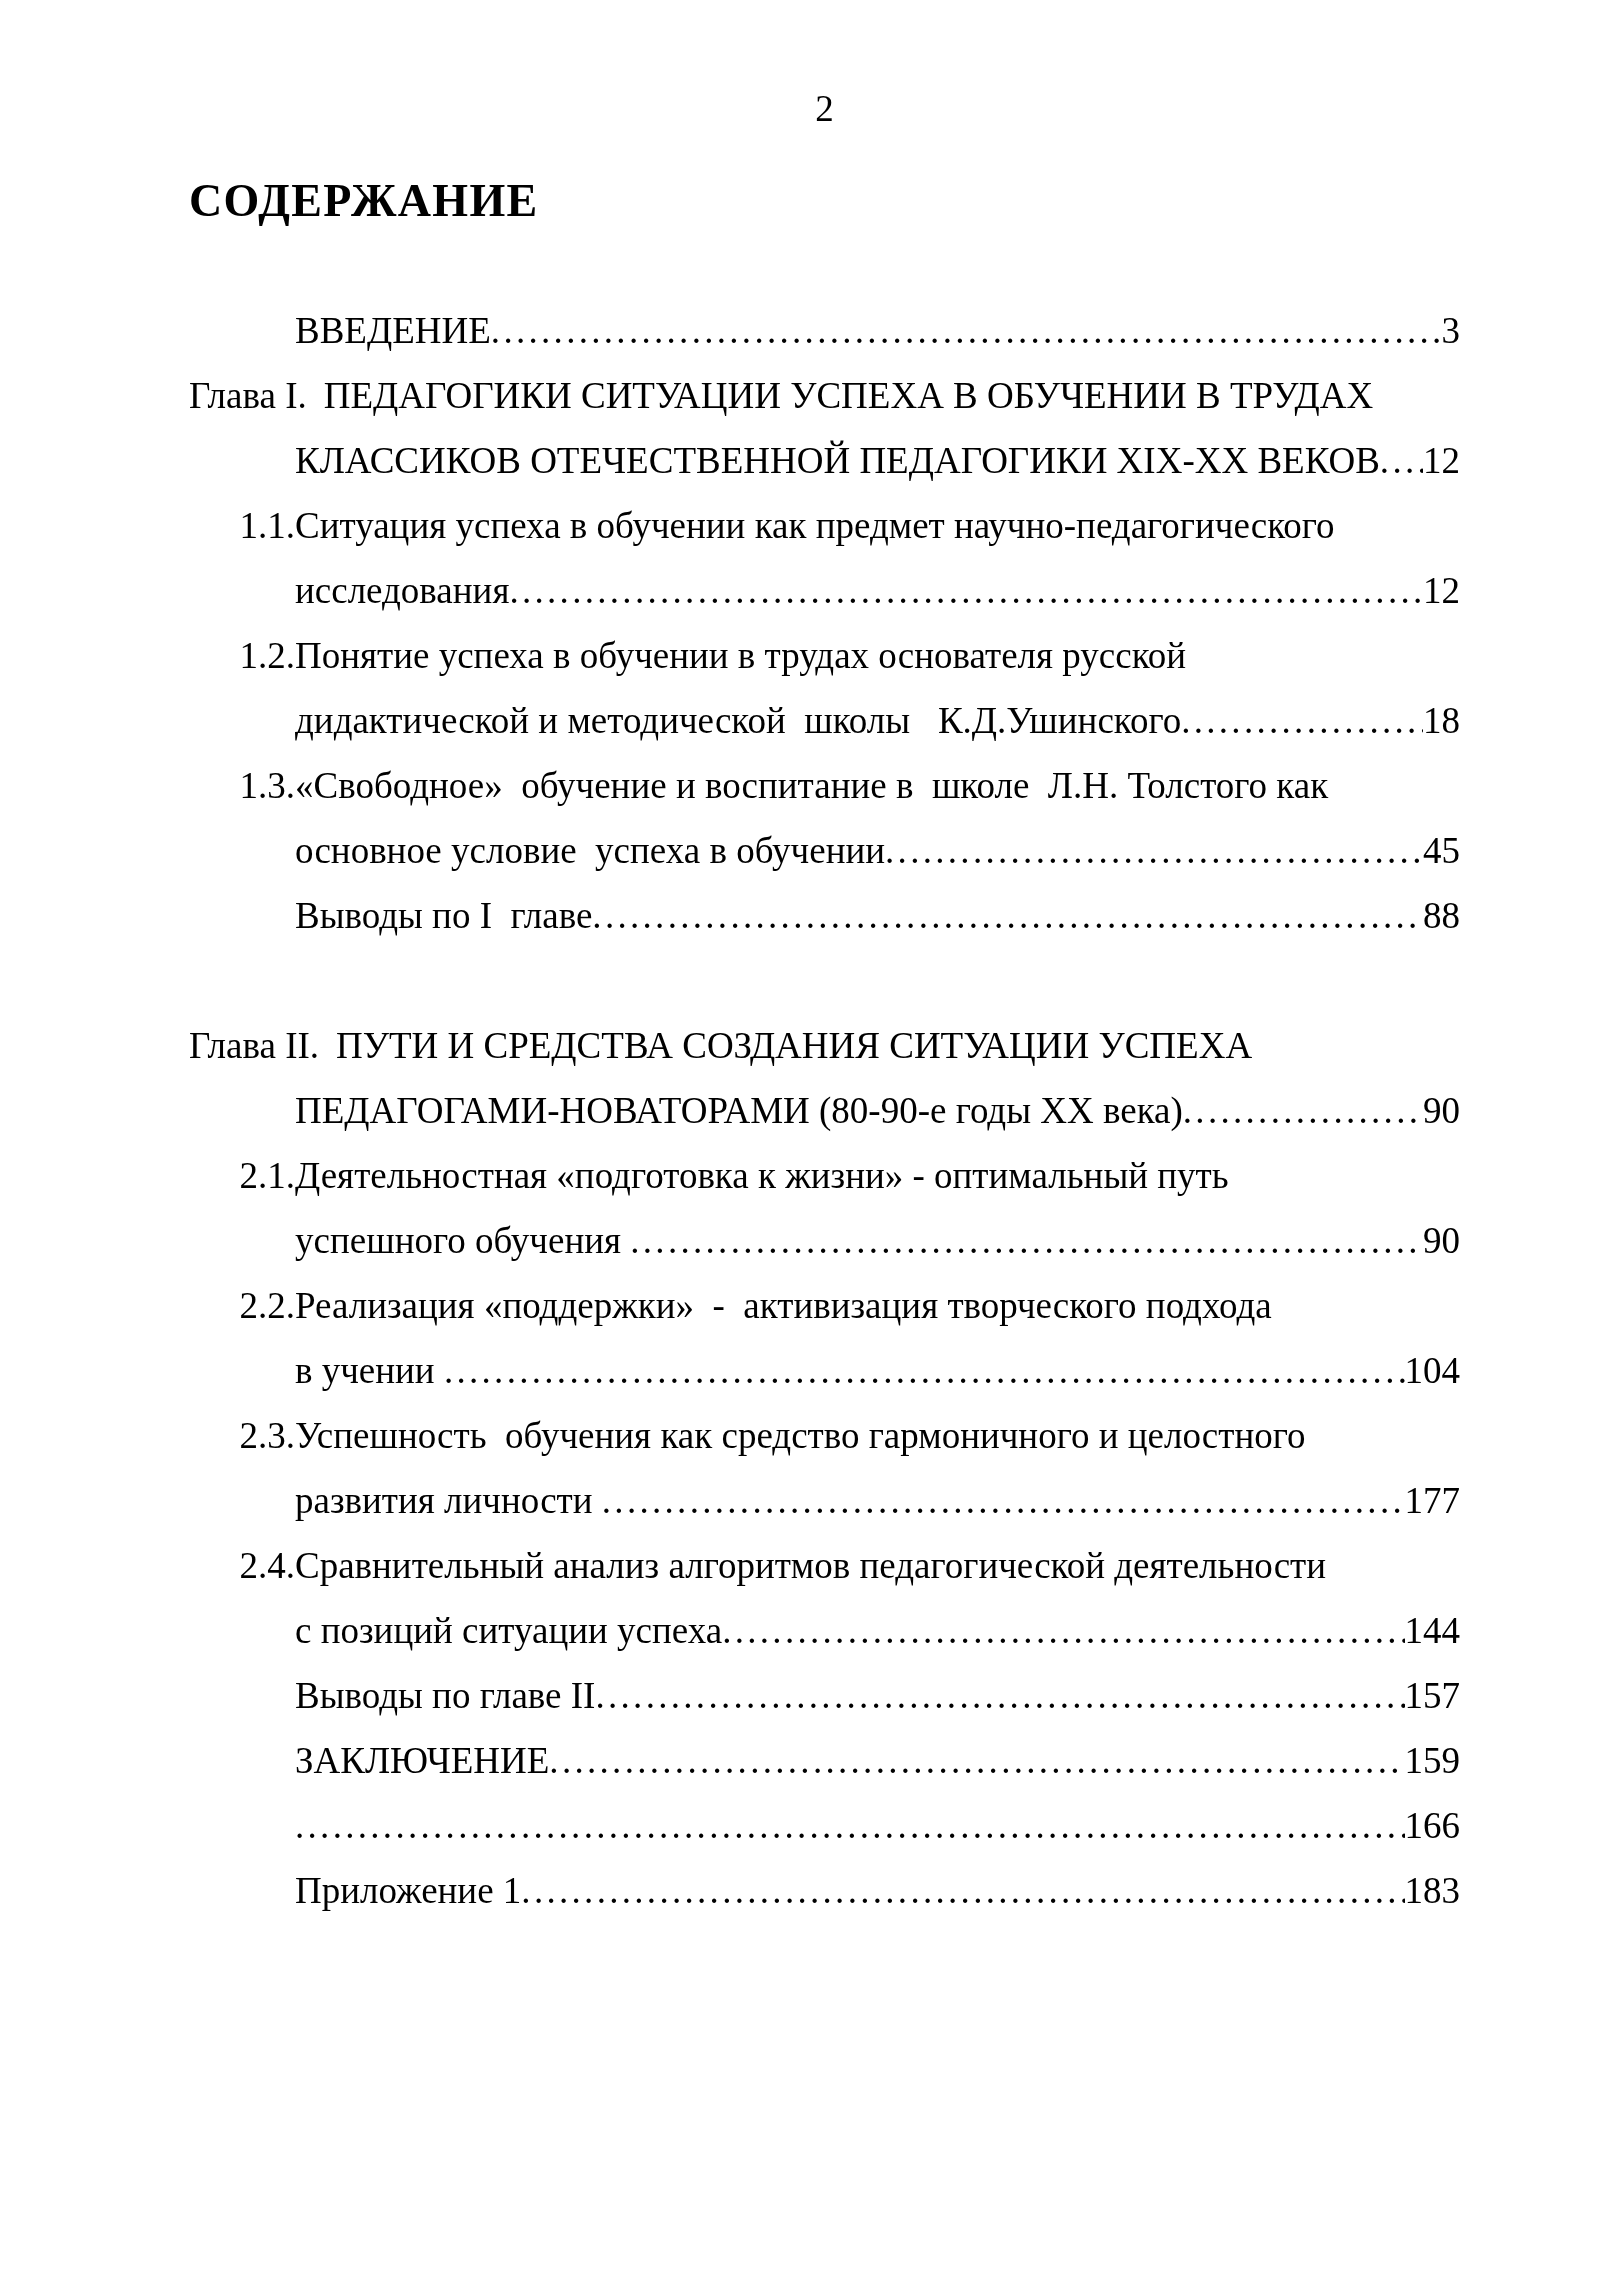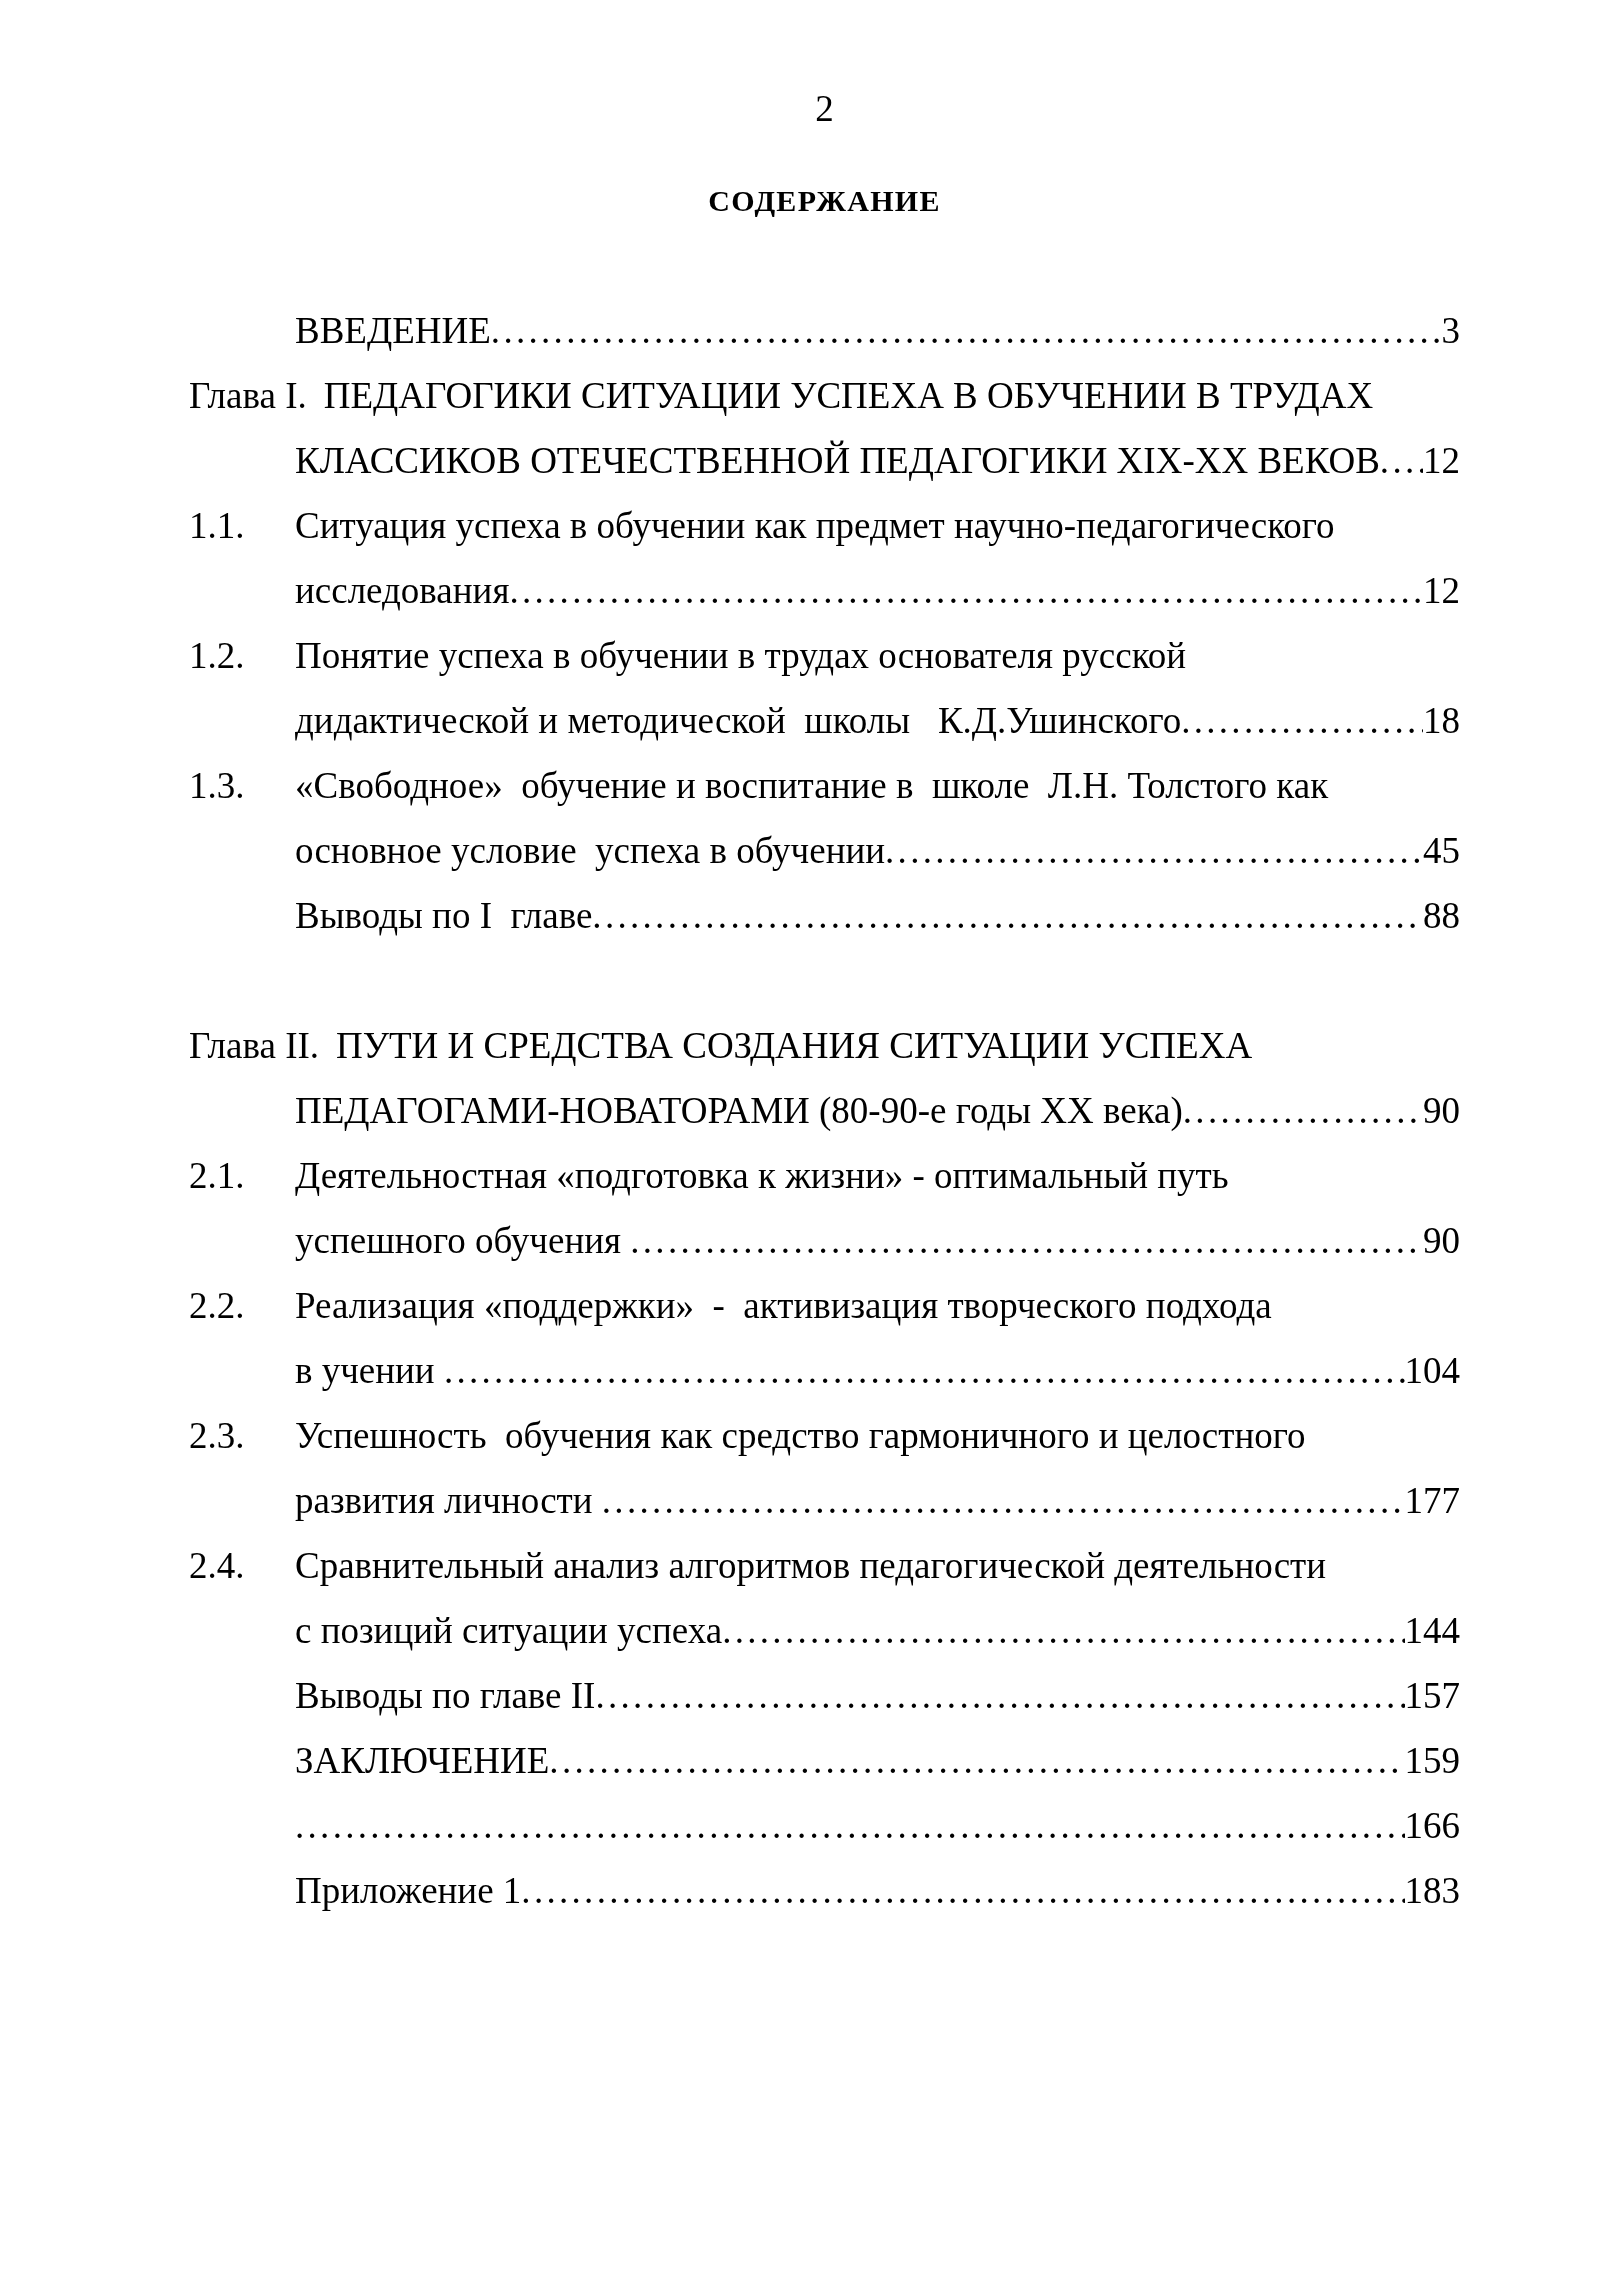--- a/index.html
+++ b/index.html
@@ -19,29 +19,30 @@
     font-size: 37px;
     color: #000000;
     overflow: hidden;
   }
   .pagenum {
     text-align: center;
     line-height: 52px;
     font-size: 37px;
   }
   .doc-title {
-    text-align: center;
+    text-align: left;
     font-weight: 700;
-    font-size: 30px;
+    font-size: 46px;
     line-height: 59px;
     margin-top: 36px;
     letter-spacing: 1.3px;
   }
   .toc {
     margin-top: 68px;
+    text-align: right;
   }
   .toc-line {
     display: flex;
     align-items: baseline;
     height: 65px;
     line-height: 65px;
     white-space: pre;
   }
   .toc-line .num {
     flex: 0 0 106px;

